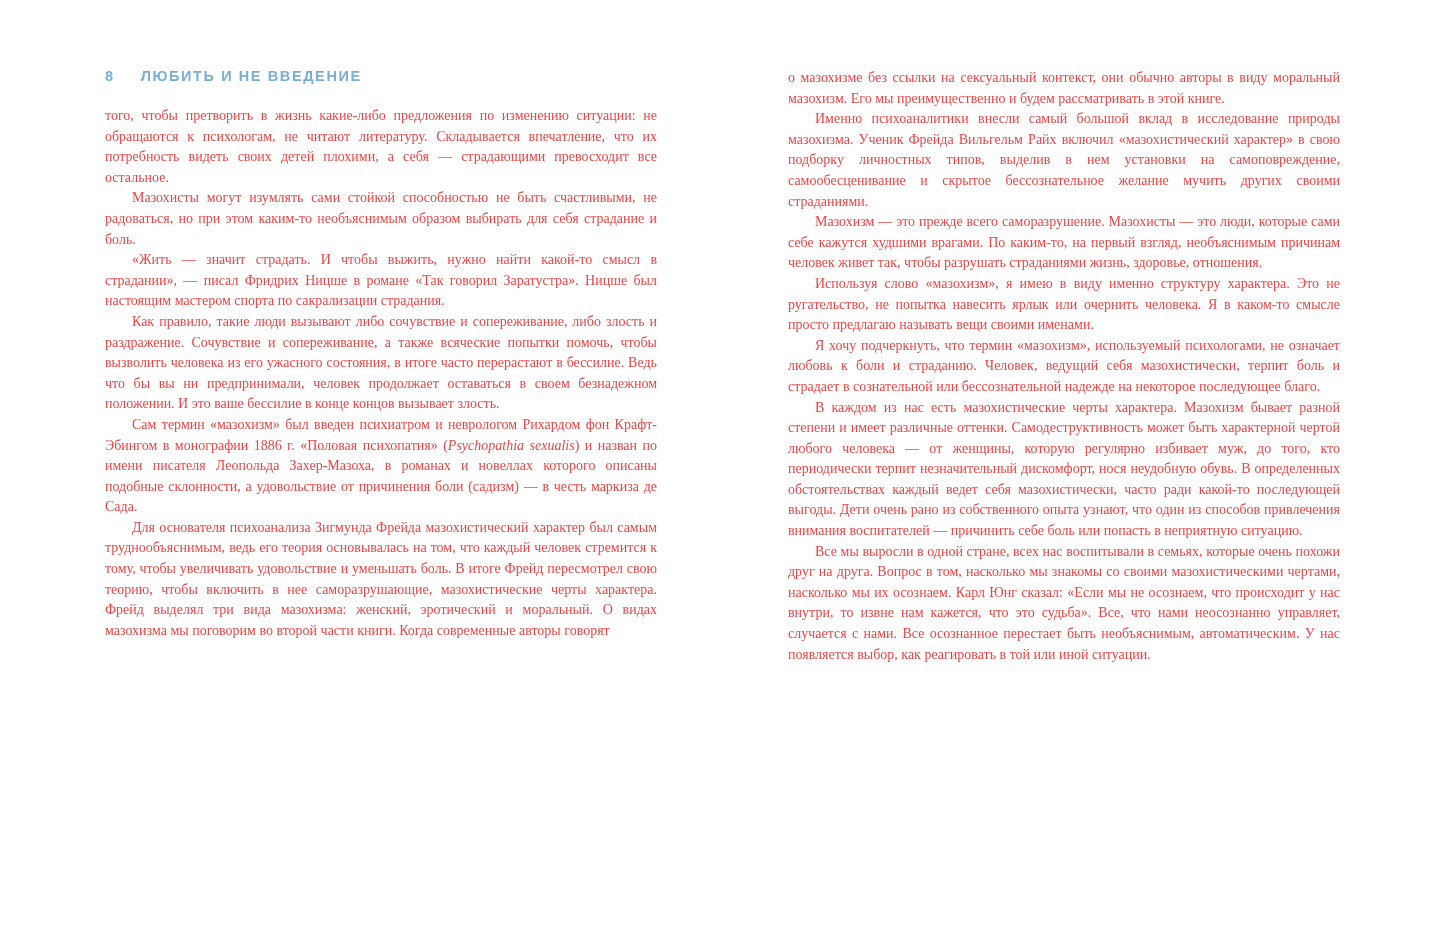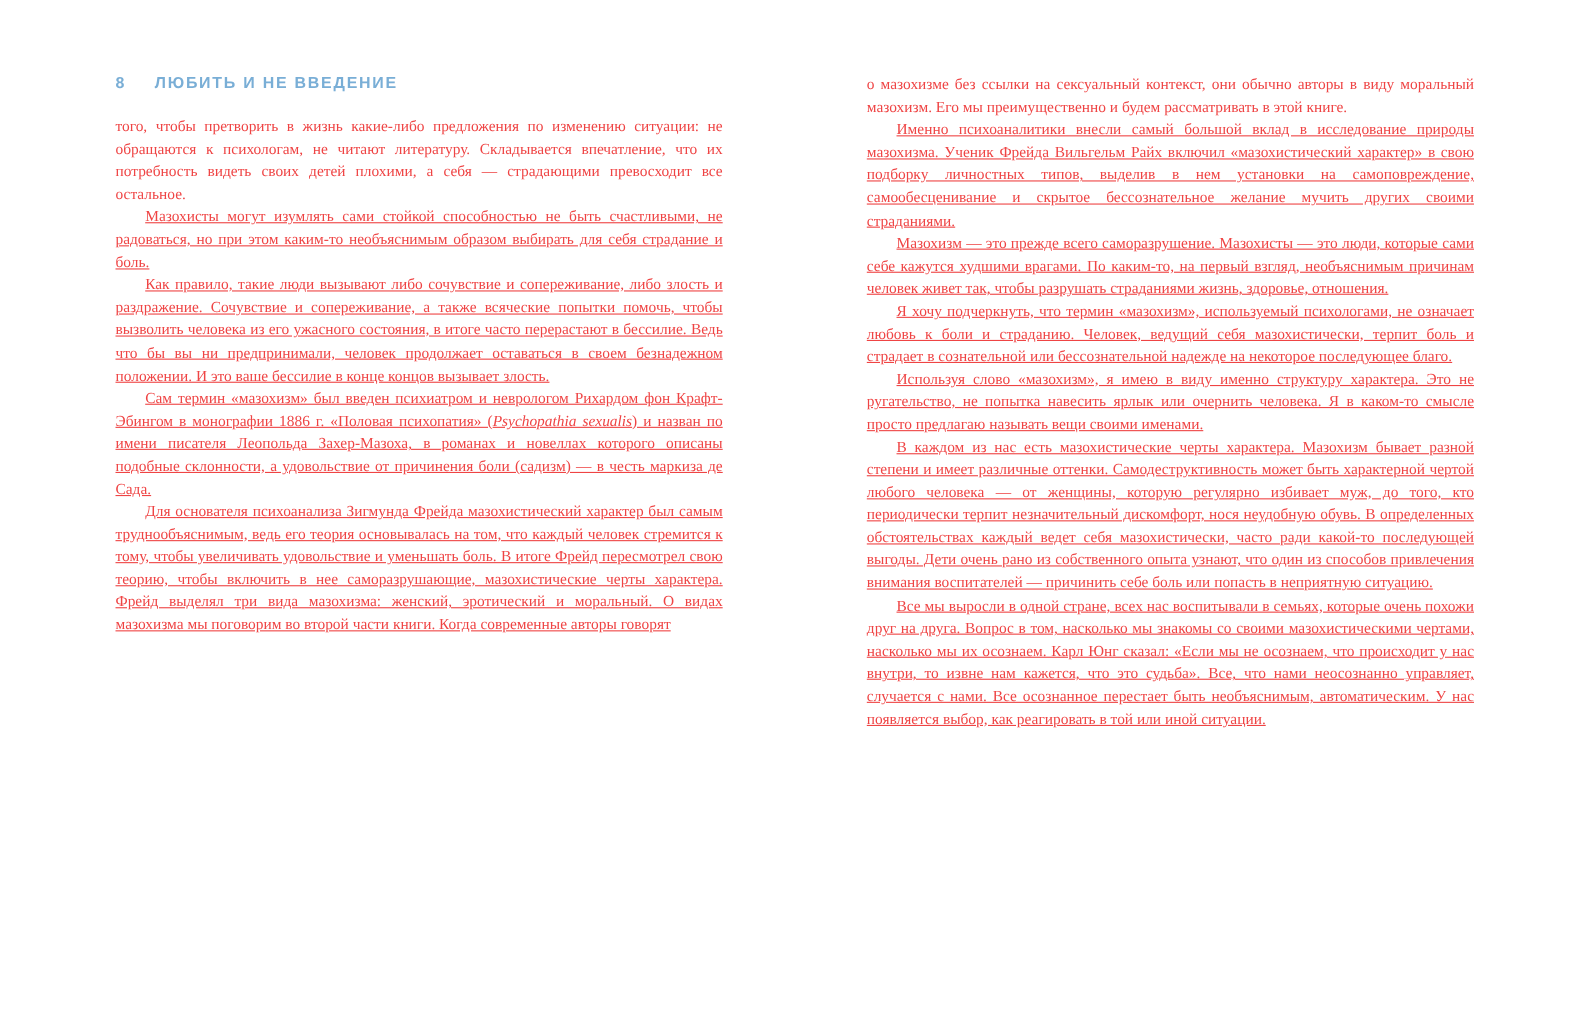--- a/index.html
+++ b/index.html
@@ -41,50 +41,51 @@
   .page-header.right .page-number { margin-left: 26px; }
 
   .body-text {
     color: #ef4444;
     font-size: 14px;
     line-height: 20.6px;
     text-align: justify;
   }
 
   .para { text-indent: 0; }
-  .para.indent { text-indent: 27px; text-decoration: underline; }
+  .para.indent { text-indent: 27px; }
 
   .italic { font-style: italic; }
 </style>
 </head>
 <body>
 
 <div class="canvas">
   <div class="spread">
 
     <div class="page">
       <div class="page-header left">
         <span class="page-number">8</span>
         <span class="running-title">ЛЮБИТЬ И НЕ ВВЕДЕНИЕ</span>
       </div>
       <div class="body-text" id="left-paragraphs">
           <p class="para"><span>того, чтобы претворить в жизнь какие-либо предложения по изменению ситуации: не обращаются к психологам, не читают литературу. Складывается впечатление, что их потребность видеть своих детей плохими, а себя — страдающими превосходит все остальное.</span></p>
           <p class="para indent"><span>Мазохисты могут изумлять сами стойкой способностью не быть счастливыми, не радоваться, но при этом каким-то необъяснимым образом выбирать для себя страдание и боль.</span></p>
+          <p class="para indent"><span>«Жить — значит страдать. И чтобы выжить, нужно найти какой-то смысл в страдании», — писал Фридрих Ницше в романе «Так говорил Заратустра». Ницше был настоящим мастером спорта по сакрализации страдания.</span></p>
           <p class="para indent"><span>Как правило, такие люди вызывают либо сочувствие и сопереживание, либо злость и раздражение. Сочувствие и сопереживание, а также всяческие попытки помочь, чтобы вызволить человека из его ужасного состояния, в итоге часто перерастают в бессилие. Ведь что бы вы ни предпринимали, человек продолжает оставаться в своем безнадежном положении. И это ваше бессилие в конце концов вызывает злость.</span></p>
           <p class="para indent"><span>Сам термин «мазохизм» был введен психиатром и неврологом Рихардом фон Крафт-Эбингом в монографии 1886 г. «Половая психопатия» (</span><span class="italic">Psychopathia sexualis</span><span>) и назван по имени писателя Леопольда Захер-Мазоха, в романах и новеллах которого описаны подобные склонности, а удовольствие от причинения боли (садизм) — в честь маркиза де Сада.</span></p>
           <p class="para indent"><span>Для основателя психоанализа Зигмунда Фрейда мазохистический характер был самым труднообъяснимым, ведь его теория основывалась на том, что каждый человек стремится к тому, чтобы увеличивать удовольствие и уменьшать боль. В итоге Фрейд пересмотрел свою теорию, чтобы включить в нее саморазрушающие, мазохистические черты характера. Фрейд выделял три вида мазохизма: женский, эротический и моральный. О видах мазохизма мы поговорим во второй части книги. Когда современные авторы говорят</span></p>
         </div>
     </div>
 
     <div class="page">
       <div class="body-text" id="right-paragraphs">
           <p class="para"><span>о мазохизме без ссылки на сексуальный контекст, они обычно авторы в виду моральный мазохизм. Его мы преимущественно и будем рассматривать в этой книге.</span></p>
           <p class="para indent"><span>Именно психоаналитики внесли самый большой вклад в исследование природы мазохизма. Ученик Фрейда Вильгельм Райх включил «мазохистический характер» в свою подборку личностных типов, выделив в нем установки на самоповреждение, самообесценивание и скрытое бессознательное желание мучить других своими страданиями.</span></p>
           <p class="para indent"><span>Мазохизм — это прежде всего саморазрушение. Мазохисты — это люди, которые сами себе кажутся худшими врагами. По каким-то, на первый взгляд, необъяснимым причинам человек живет так, чтобы разрушать страданиями жизнь, здоровье, отношения.</span></p>
+          <p class="para indent"><span>Используя слово «мазохизм», я имею в виду именно структуру характера. Это не ругательство, не попытка навесить ярлык или очернить человека. Я в каком-то смысле просто предлагаю называть вещи своими именами.</span></p>
           <p class="para indent"><span>Я хочу подчеркнуть, что термин «мазохизм», используемый психологами, не означает любовь к боли и страданию. Человек, ведущий себя мазохистически, терпит боль и страдает в сознательной или бессознательной надежде на некоторое последующее благо.</span></p>
-          <p class="para indent"><span>Используя слово «мазохизм», я имею в виду именно структуру характера. Это не ругательство, не попытка навесить ярлык или очернить человека. Я в каком-то смысле просто предлагаю называть вещи своими именами.</span></p>
           <p class="para indent"><span>В каждом из нас есть мазохистические черты характера. Мазохизм бывает разной степени и имеет различные оттенки. Самодеструктивность может быть характерной чертой любого человека — от женщины, которую регулярно избивает муж, до того, кто периодически терпит незначительный дискомфорт, нося неудобную обувь. В определенных обстоятельствах каждый ведет себя мазохистически, часто ради какой-то последующей выгоды. Дети очень рано из собственного опыта узнают, что один из способов привлечения внимания воспитателей — причинить себе боль или попасть в неприятную ситуацию.</span></p>
           <p class="para indent"><span>Все мы выросли в одной стране, всех нас воспитывали в семьях, которые очень похожи друг на друга. Вопрос в том, насколько мы знакомы со своими мазохистическими чертами, насколько мы их осознаем. Карл Юнг сказал: «Если мы не осознаем, что происходит у нас внутри, то извне нам кажется, что это судьба». Все, что нами неосознанно управляет, случается с нами. Все осознанное перестает быть необъяснимым, автоматическим. У нас появляется выбор, как реагировать в той или иной ситуации.</span></p>
         </div>
     </div>
 
   </div>
 </div>
 
 </body></html>

